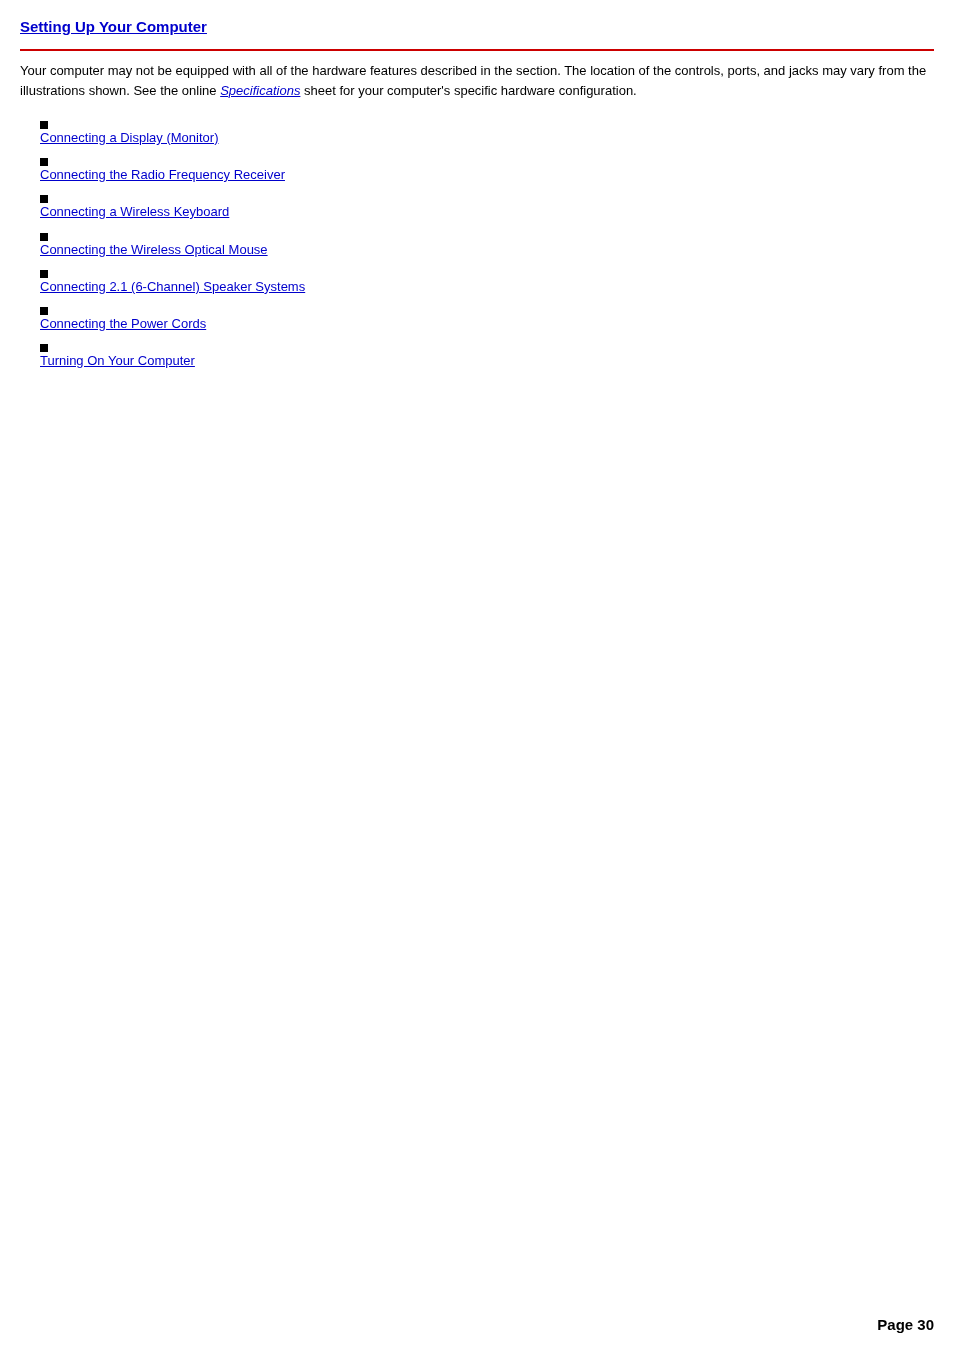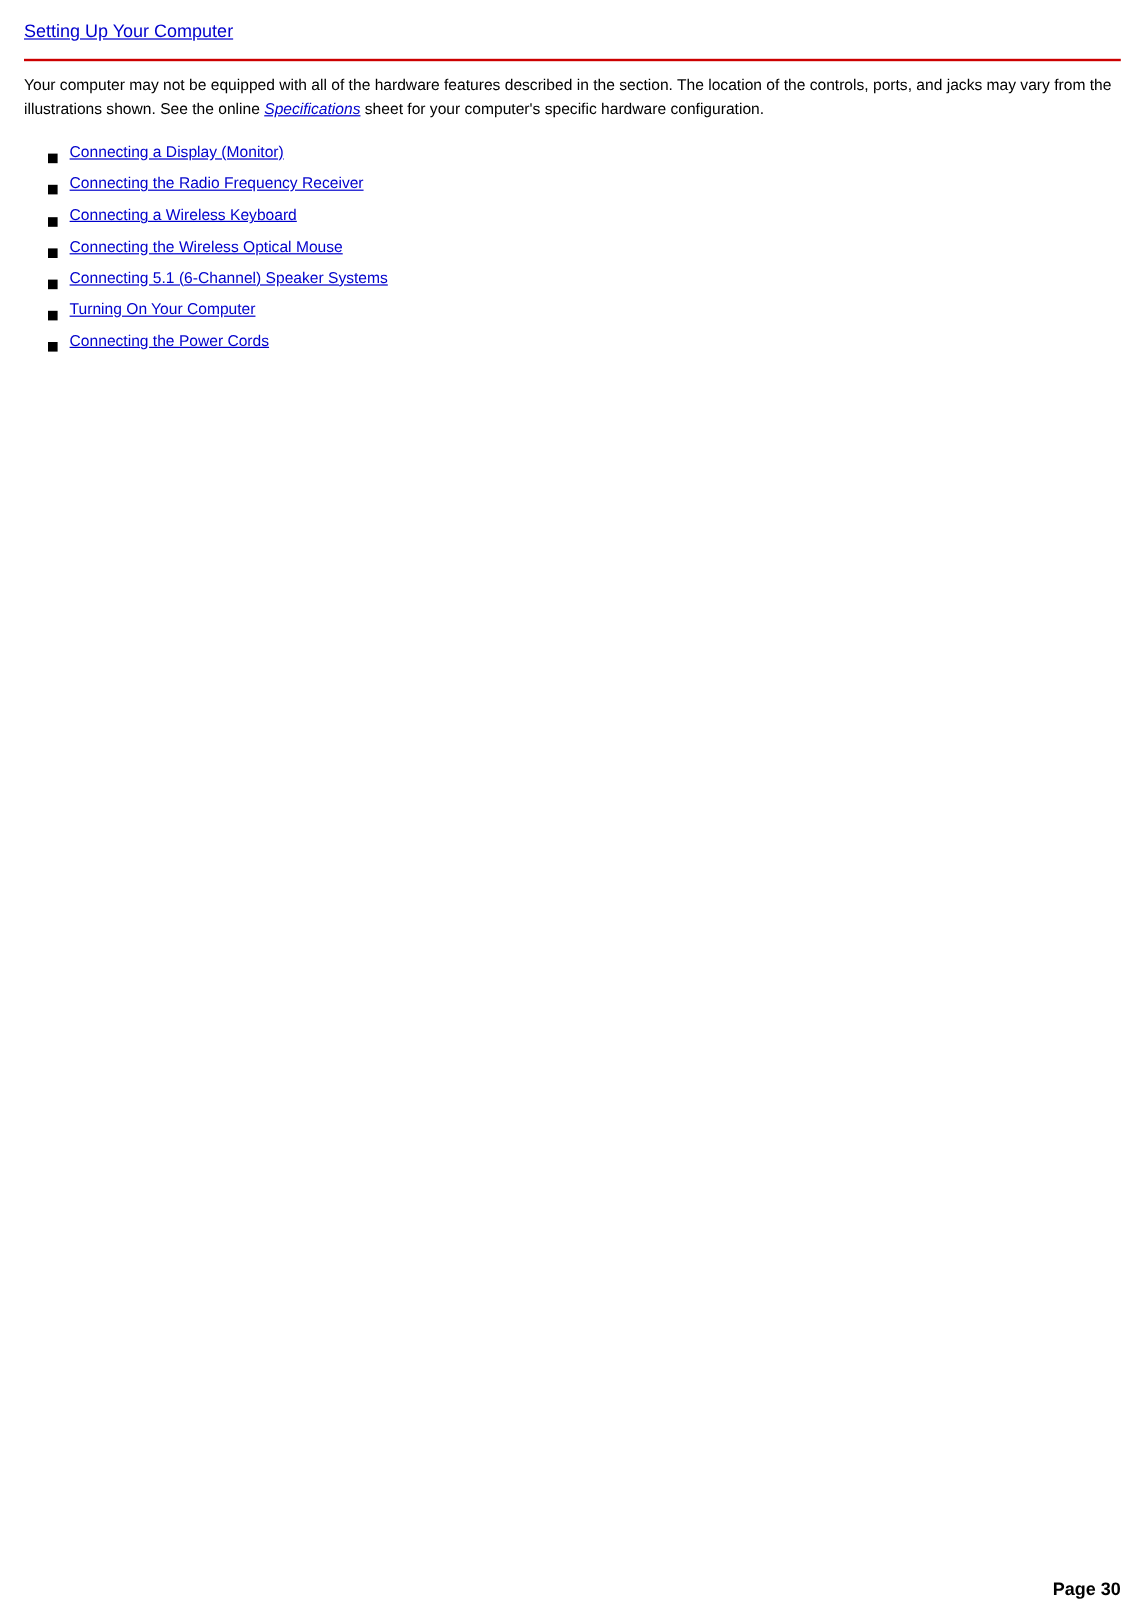--- a/index.html
+++ b/index.html
@@ -18,21 +18,21 @@
       position: relative;
     }
 
     .page-container {
       padding: 18px 20px 40px 20px;
       max-width: 954px;
     }
 
     .page-title {
       font-size: 15px;
-      font-weight: normal;
+      font-weight: bold;
       color: #0000cc;
       text-decoration: underline;
       margin-bottom: 14px;
       display: inline-block;
     }
 
     .divider-line {
       border: none;
       border-top: 2px solid #cc0000;
       margin-bottom: 10px;
@@ -53,23 +53,24 @@
     }
 
     .link-list {
       list-style: none;
       padding: 0;
       margin: 0 0 0 20px;
     }
 
     .link-list li {
       display: flex;
-      align-items: flex-end;
+      align-items: flex-start;
       margin-bottom: 8px;
       line-height: 1.4;
+      flex-direction: column;
     }
 
     .bullet {
       display: inline-block;
       width: 8px;
       height: 8px;
       background-color: #000000;
       min-width: 8px;
       margin-right: 10px;
       margin-top: 3px;
@@ -115,27 +116,27 @@
       <li>
         <span class="bullet"></span>
         <a href="#">Connecting a Wireless Keyboard</a>
       </li>
       <li>
         <span class="bullet"></span>
         <a href="#">Connecting the Wireless Optical Mouse</a>
       </li>
       <li>
         <span class="bullet"></span>
-        <a href="#">Connecting 5.1 (6-Channel) Speaker Systems</a>
+        <a href="#">Connecting 2.1 (6-Channel) Speaker Systems</a>
+      </li>
+      <li>
+        <span class="bullet"></span>
+        <a href="#">Connecting the Power Cords</a>
       </li>
       <li>
         <span class="bullet"></span>
         <a href="#">Turning On Your Computer</a>
-      </li>
-      <li>
-        <span class="bullet"></span>
-        <a href="#">Connecting the Power Cords</a>
       </li>
     </ul>
 
 </div>
 
 <div class="page-number">Page 30</div>
 
 </body></html>

